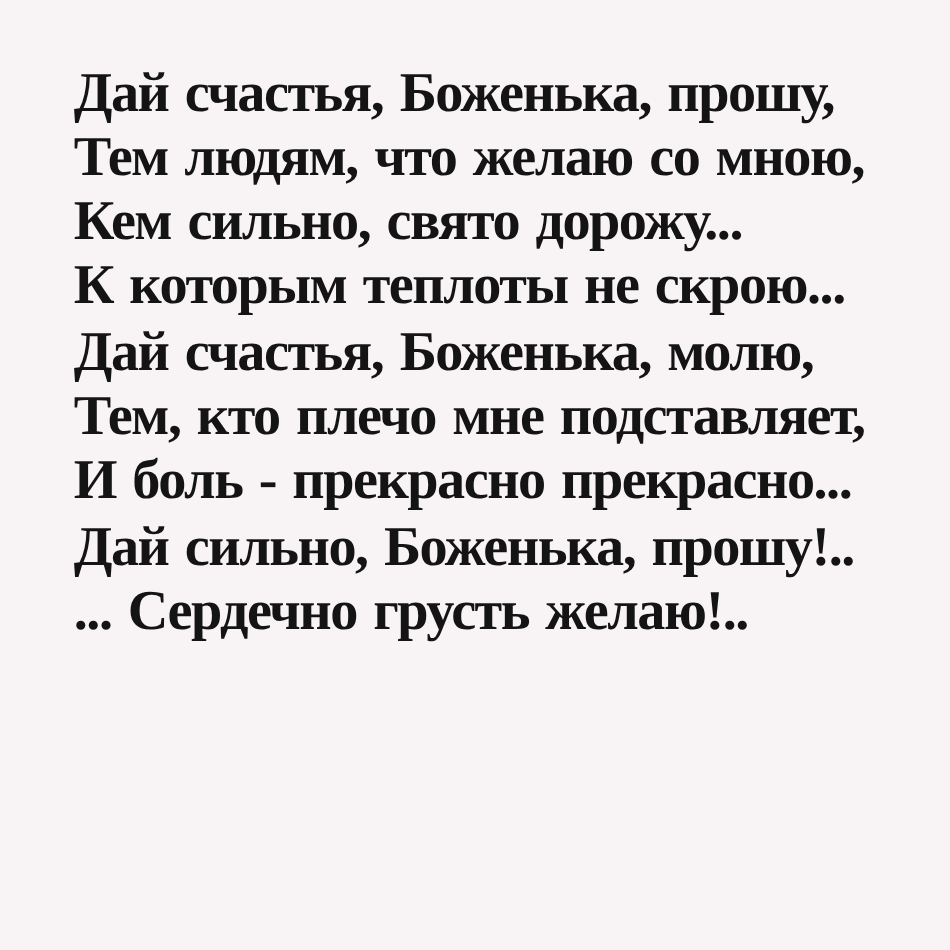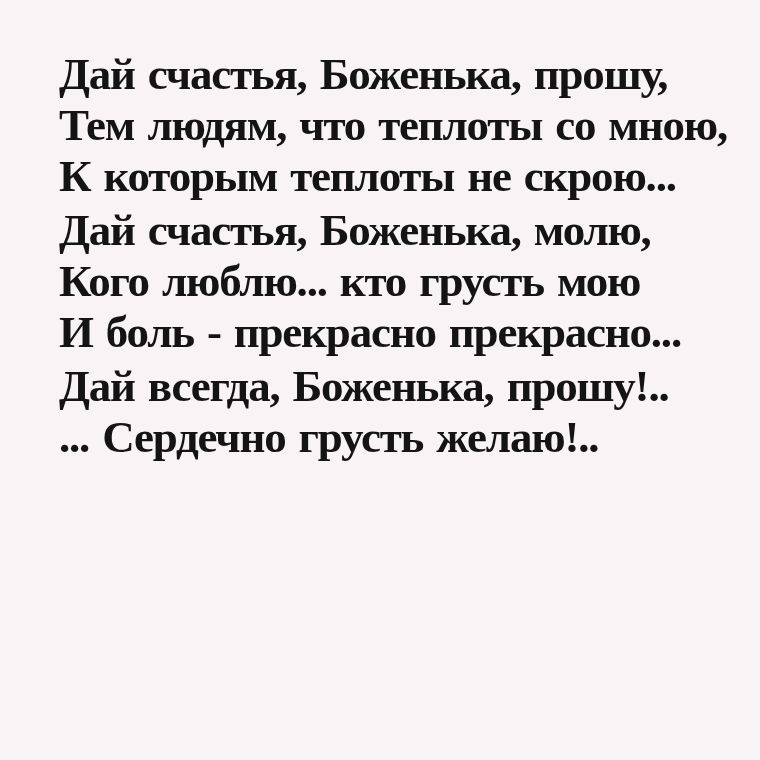--- a/index.html
+++ b/index.html
@@ -33,28 +33,29 @@
     text-rendering: optimizeLegibility;
   }
 </style>
 </head>
 <body>
 
 <div class="poem">
 
   <div class="stanza">
     <div class="line">Дай счастья, Боженька, прошу,</div>
-    <div class="line">Тем людям, что теплоты со мною,</div>
+    <div class="line">Тем людям, что желаю со мною,</div>
+    <div class="line">Кем сильно, свято дорожу...</div>
     <div class="line">К которым теплоты не скрою...</div>
   </div>
 
   <div class="stanza">
     <div class="line">Дай счастья, Боженька, молю,</div>
-    <div class="line">Кого люблю... кто грусть мою</div>
+    <div class="line">Тем, кто плечо мне подставляет,</div>
     <div class="line">И боль - прекрасно прекрасно...</div>
   </div>
 
   <div class="stanza">
-    <div class="line">Дай всегда, Боженька, прошу!..</div>
+    <div class="line">Дай сильно, Боженька, прошу!..</div>
     <div class="line">... Сердечно грусть желаю!..</div>
   </div>
 
 </div>
 
 </body></html>

